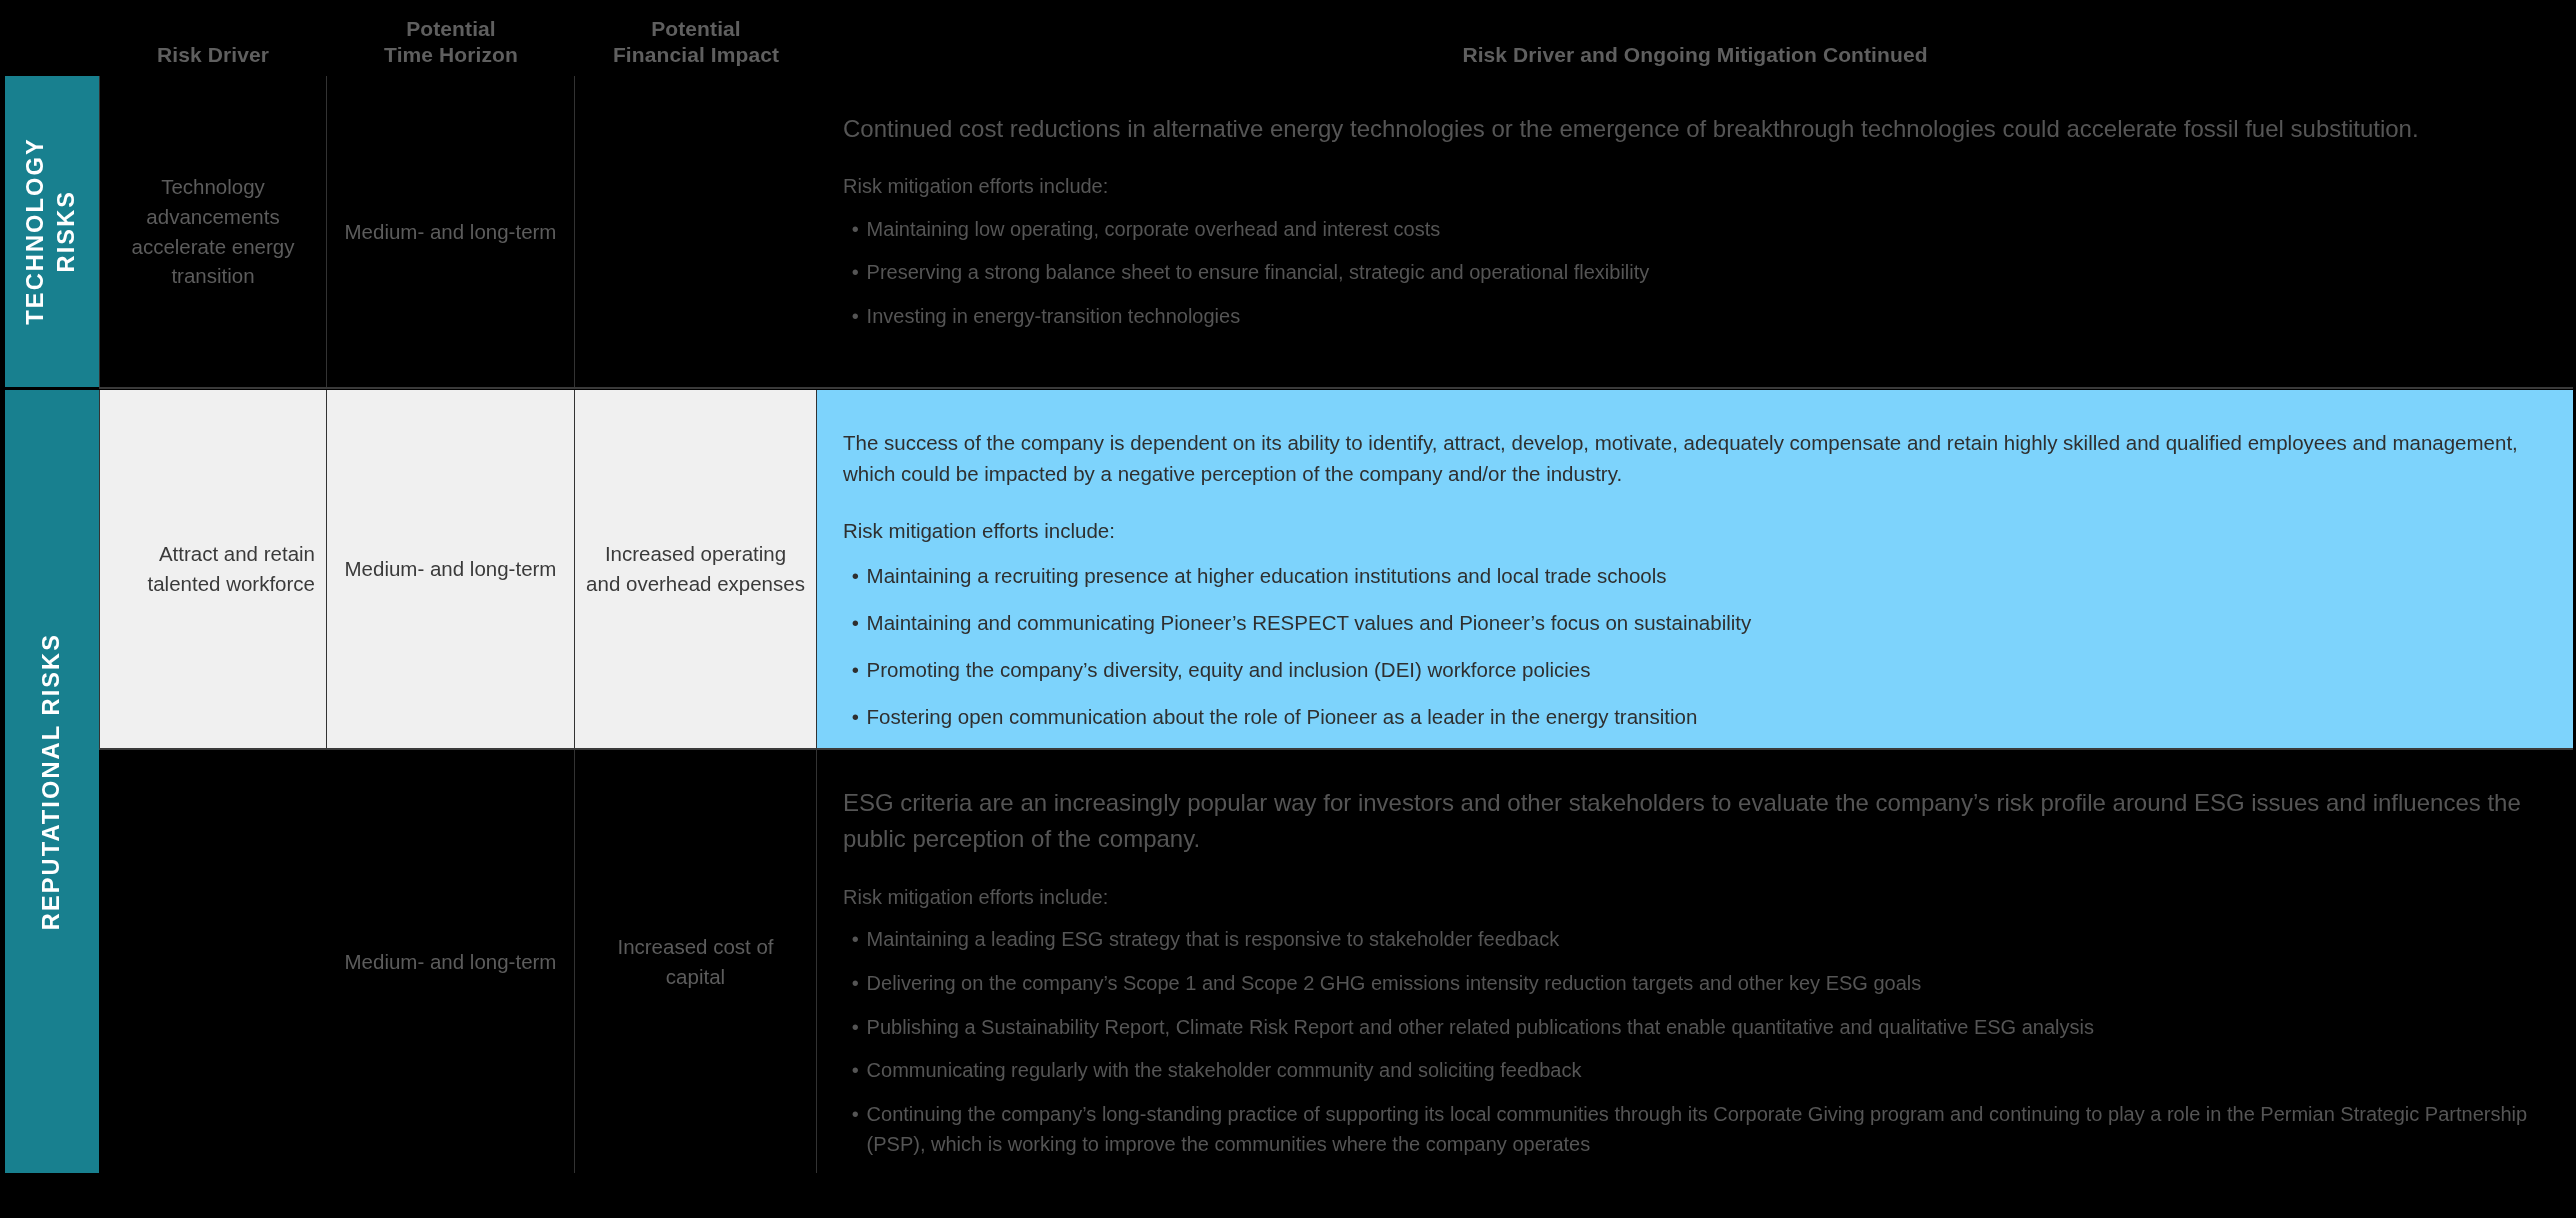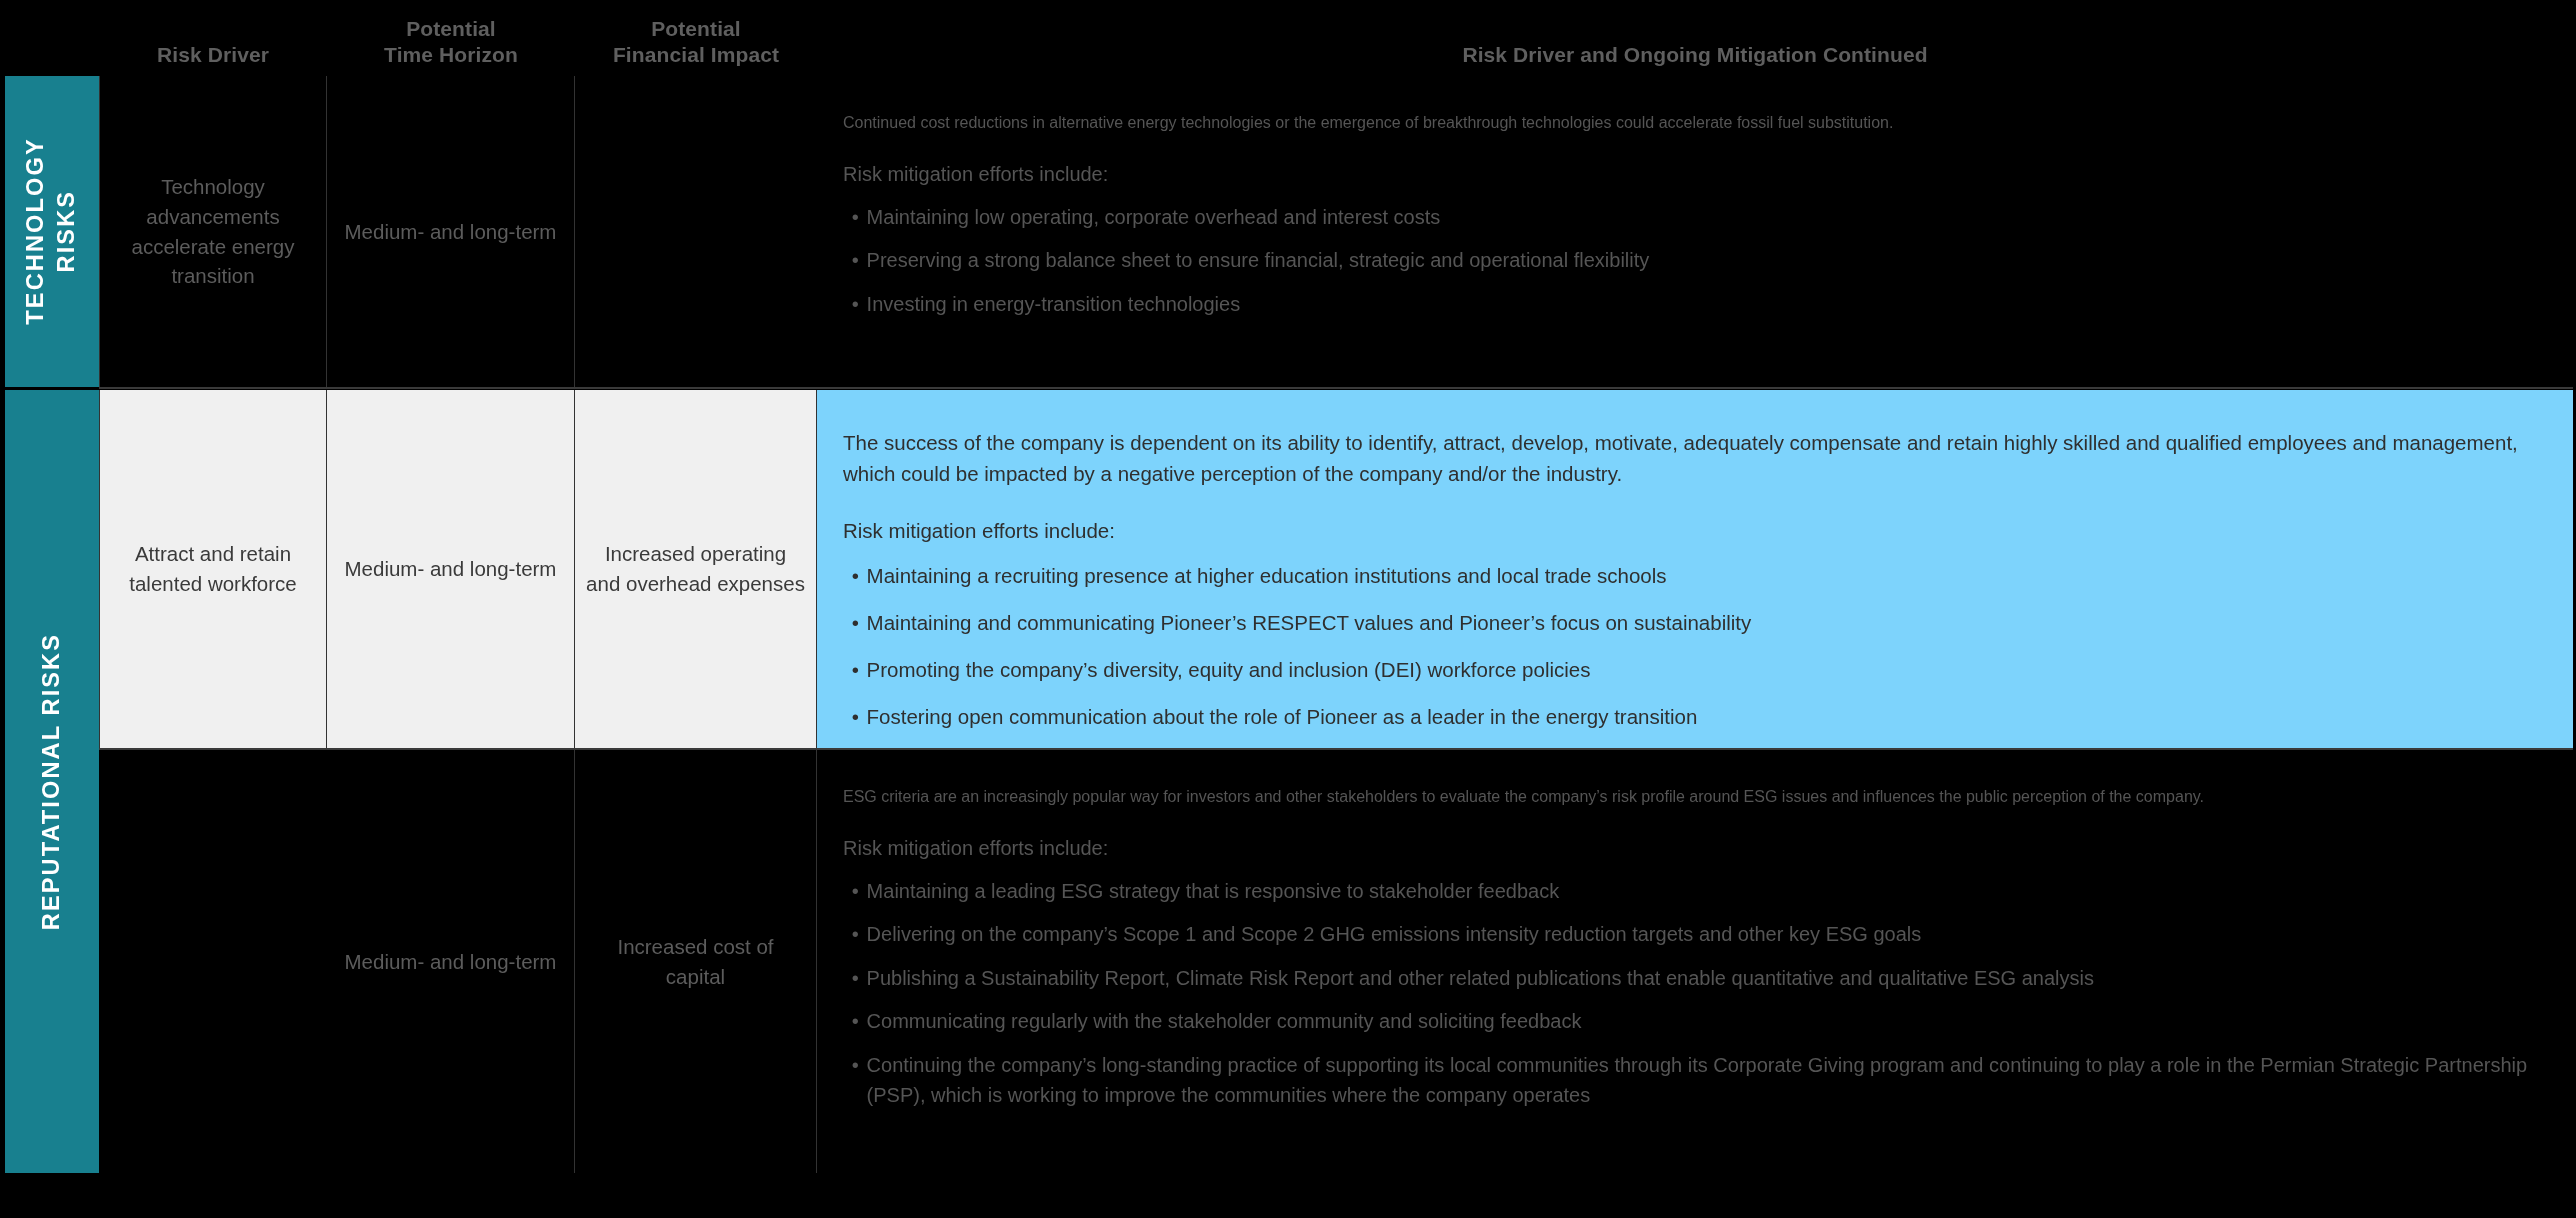--- a/index.html
+++ b/index.html
@@ -95,21 +95,21 @@
   .dark .c-time,
   .dark .c-fin       { border-right: 1.9px solid #333333; }
   .dark .c-driver    { border-left: 1.9px solid #333333; }
   .dark .c-desc      { background: #000000; color: #555555; }
 
   
   .light .cell       { background: #f0f0f0; color: #3a3a3a; }
   .light .c-driver,
   .light .c-time,
   .light .c-fin      { border-right: 1.9px solid #333333; }
-  .light .c-driver   { border-left: 1.9px solid #333333; }
+  .light .c-driver   { border-left: 1.9px solid #333333; text-align: right; }
   .light .c-desc     { background: #7dd3fc; color: #2f2f2f; }
 
   
   .row-sep {
     position: absolute;
     left: 94px;
     width: 2474px;
     height: 1.9px;
     background: #3a3a3a;
   }
@@ -143,21 +143,21 @@
   }
   .cat-tech .cat-label { white-space: normal; width: 285px; }
 
   
   .desc-inner { padding: 0 26px; }
   .row-tech .desc-inner { padding-top: 35px; }
   .row-rep1 .desc-inner { padding-top: 37px; }
   .row-rep2 .desc-inner { padding-top: 35px; }
 
   .desc-para {
-    font-size: 16px;
+    font-size: 24px;
     line-height: 1.52;
     margin-bottom: 23.6px;
   }
   .desc-lead {
     font-size: 20px;
     line-height: 1.52;
     margin-bottom: 12.4px;
   }
   .bullets { list-style: none; }
   .bullets li {

